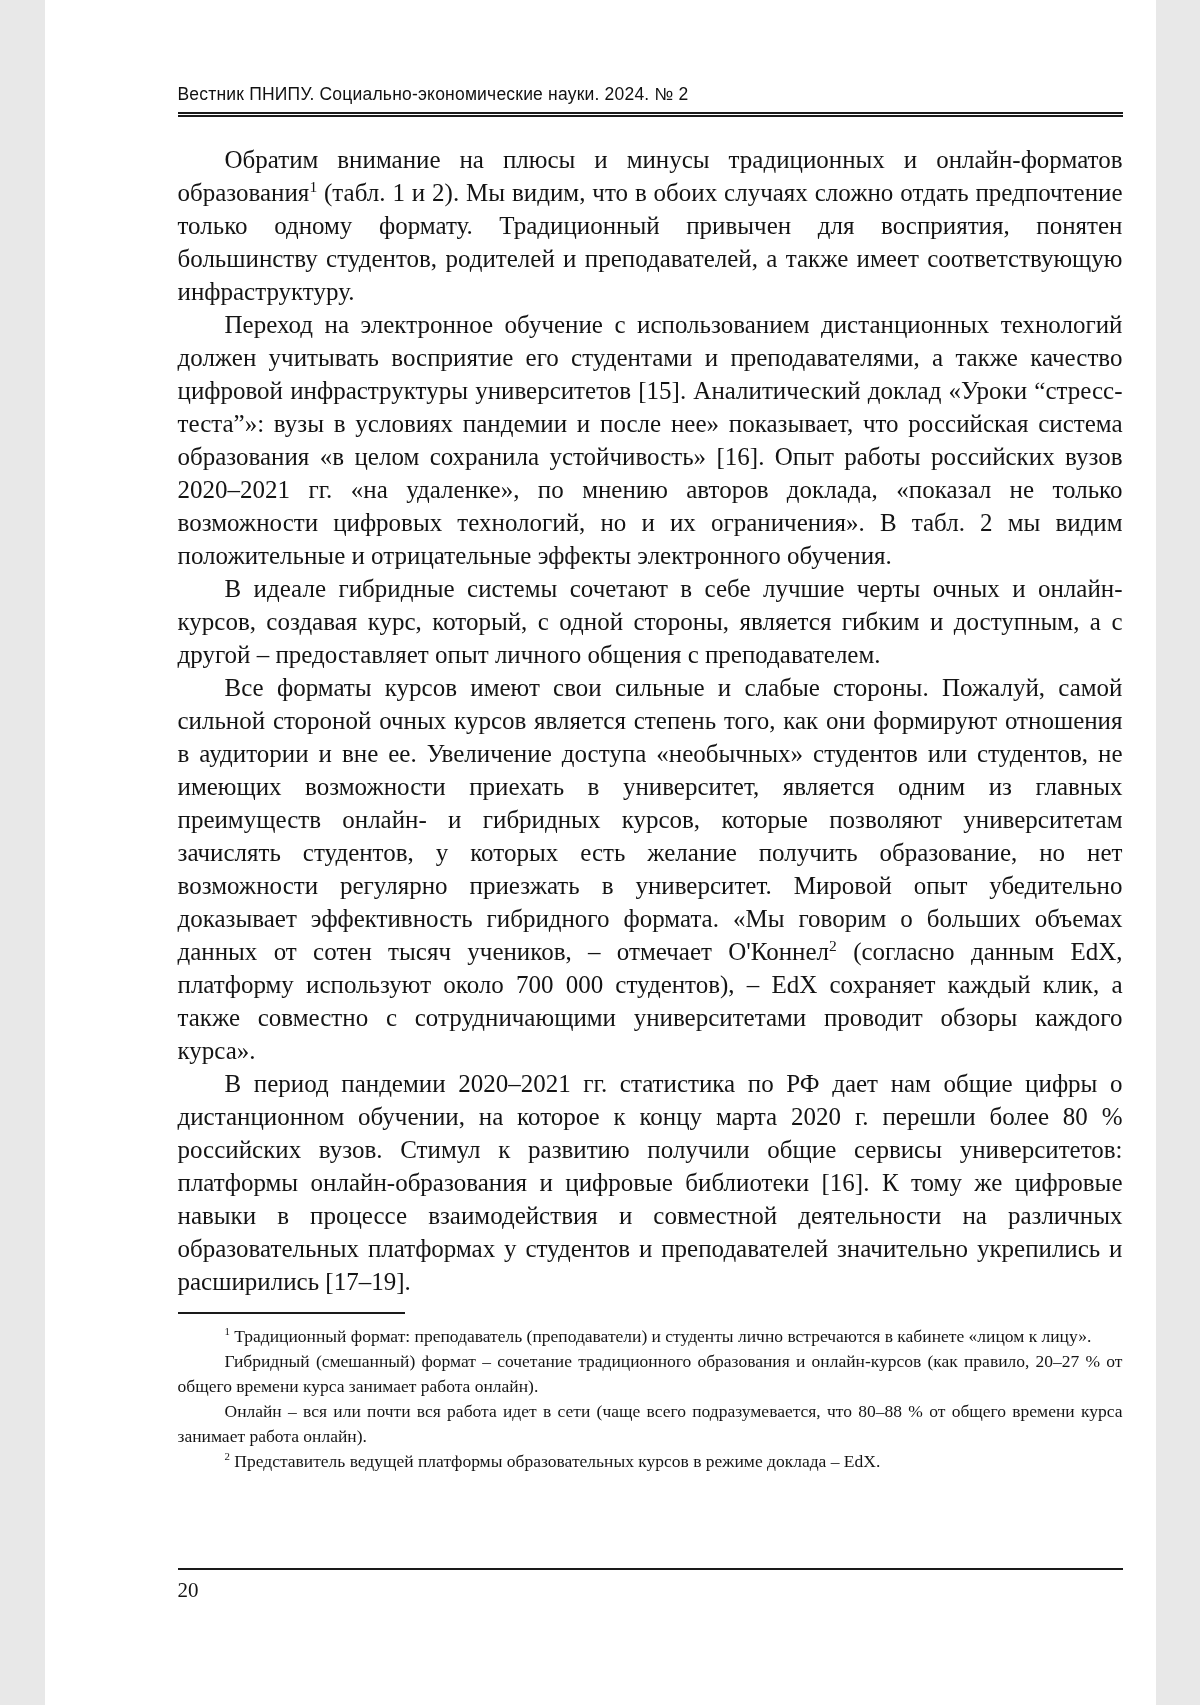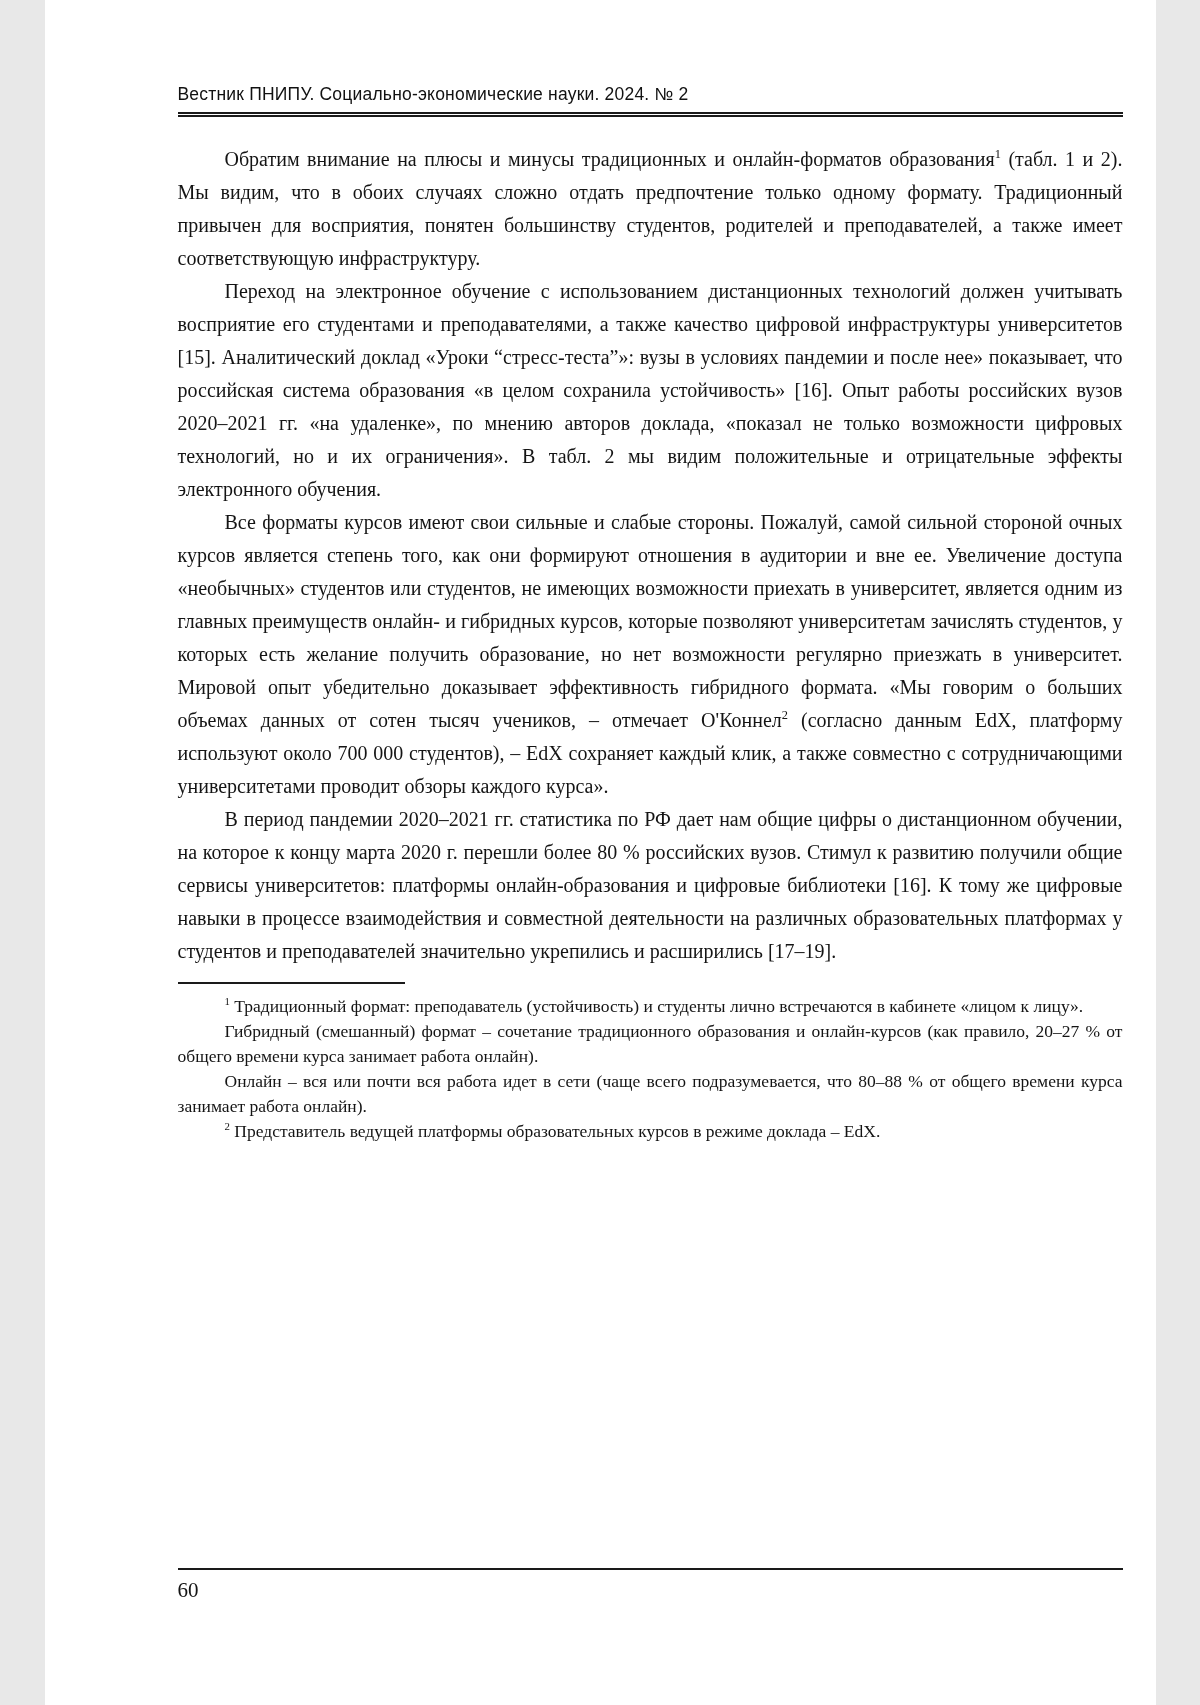--- a/index.html
+++ b/index.html
@@ -22,21 +22,21 @@
   .running-head {
     font-family: "Liberation Sans", "DejaVu Sans", sans-serif;
     font-size: 17.5px;
     letter-spacing: 0.2px;
     color: #111;
     padding-bottom: 7px;
     border-bottom: 5px double #1a1a1a;
   }
   .body-text {
     margin-top: 26px;
-    font-size: 20px;
+    font-size: 25px;
     line-height: 33px;
     text-align: justify;
     -webkit-hyphens: auto;
     hyphens: auto;
   }
   .body-text p {
     margin: 0;
     text-indent: 47px;
   }
   sup {
@@ -77,36 +77,37 @@
 <div class="page">
   <div class="column">
 
     <div class="running-head">Вестник ПНИПУ. Социально-экономические науки. 2024. № 2</div>
 
     <div class="body-text">
       <p><span>Обратим внимание на плюсы и минусы традиционных и онлайн-форматов образования</span><sup>1</sup><span> (табл. 1 и 2). Мы видим, что в обоих случаях сложно отдать предпочтение только одному формату. Традиционный привычен для восприятия, понятен большинству студентов, родителей и преподавателей, а также имеет соответствующую инфраструктуру.</span></p>
 
       <p>Переход на электронное обучение с использованием дистанционных технологий должен учитывать восприятие его студентами и преподавателями, а также качество цифровой инфраструктуры университетов [15]. Аналитический доклад «Уроки “стресс-теста”»: вузы в условиях пандемии и после нее» показывает, что российская система образования «в целом сохранила устойчивость» [16]. Опыт работы российских вузов 2020–2021 гг. «на удаленке», по мнению авторов доклада, «показал не только возможности цифровых технологий, но и их ограничения». В табл. 2 мы видим положительные и отрицательные эффекты электронного обучения.</p>
 
+      <p>В идеале гибридные системы сочетают в себе лучшие черты очных и онлайн-курсов, создавая курс, который, с одной стороны, является гибким и доступным, а с другой – предоставляет опыт личного общения с преподавателем.</p>
 
       <p><span>Все форматы курсов имеют свои сильные и слабые стороны. Пожалуй, самой сильной стороной очных курсов является степень того, как они формируют отношения в аудитории и вне ее. Увеличение доступа «необычных» студентов или студентов, не имеющих возможности приехать в университет, является одним из главных преимуществ онлайн- и гибридных курсов, которые позволяют университетам зачислять студентов, у которых есть желание получить образование, но нет возможности регулярно приезжать в университет. Мировой опыт убедительно доказывает эффективность гибридного формата. «Мы говорим о больших объемах данных от сотен тысяч учеников, – отмечает О'Коннел</span><sup>2</sup><span> (согласно данным EdX, платформу используют около 700 000 студентов), – EdX сохраняет каждый клик, а также совместно с сотрудничающими университетами проводит обзоры каждого курса».</span></p>
 
       <p>В период пандемии 2020–2021 гг. статистика по РФ дает нам общие цифры о дистанционном обучении, на которое к концу марта 2020 г. перешли более 80 % российских вузов. Стимул к развитию получили общие сервисы университетов: платформы онлайн-образования и цифровые библиотеки [16]. К тому же цифровые навыки в процессе взаимодействия и совместной деятельности на различных образовательных платформах у студентов и преподавателей значительно укрепились и расширились [17–19].</p>
     </div>
 
     <div class="footnotes">
       <div class="footnote-rule"></div>
 
-      <p><sup>1</sup><span> Традиционный формат: преподаватель (устойчивость) и студенты лично встречаются в кабинете «лицом к лицу».</span></p>
+      <p><sup>1</sup><span> Традиционный формат: преподаватель (преподаватели) и студенты лично встречаются в кабинете «лицом к лицу».</span></p>
 
       <p>Гибридный (смешанный) формат – сочетание традиционного образования и онлайн-курсов (как правило, 20–27 % от общего времени курса занимает работа онлайн).</p>
 
       <p>Онлайн – вся или почти вся работа идет в сети (чаще всего подразумевается, что 80–88 % от общего времени курса занимает работа онлайн).</p>
 
       <p><sup>2</sup><span> Представитель ведущей платформы образовательных курсов в режиме доклада – EdX.</span></p>
     </div>
 
   </div>
 
   <div class="footer">
-    <span>60</span>
+    <span>20</span>
   </div>
 </div>
 
 </body></html>

